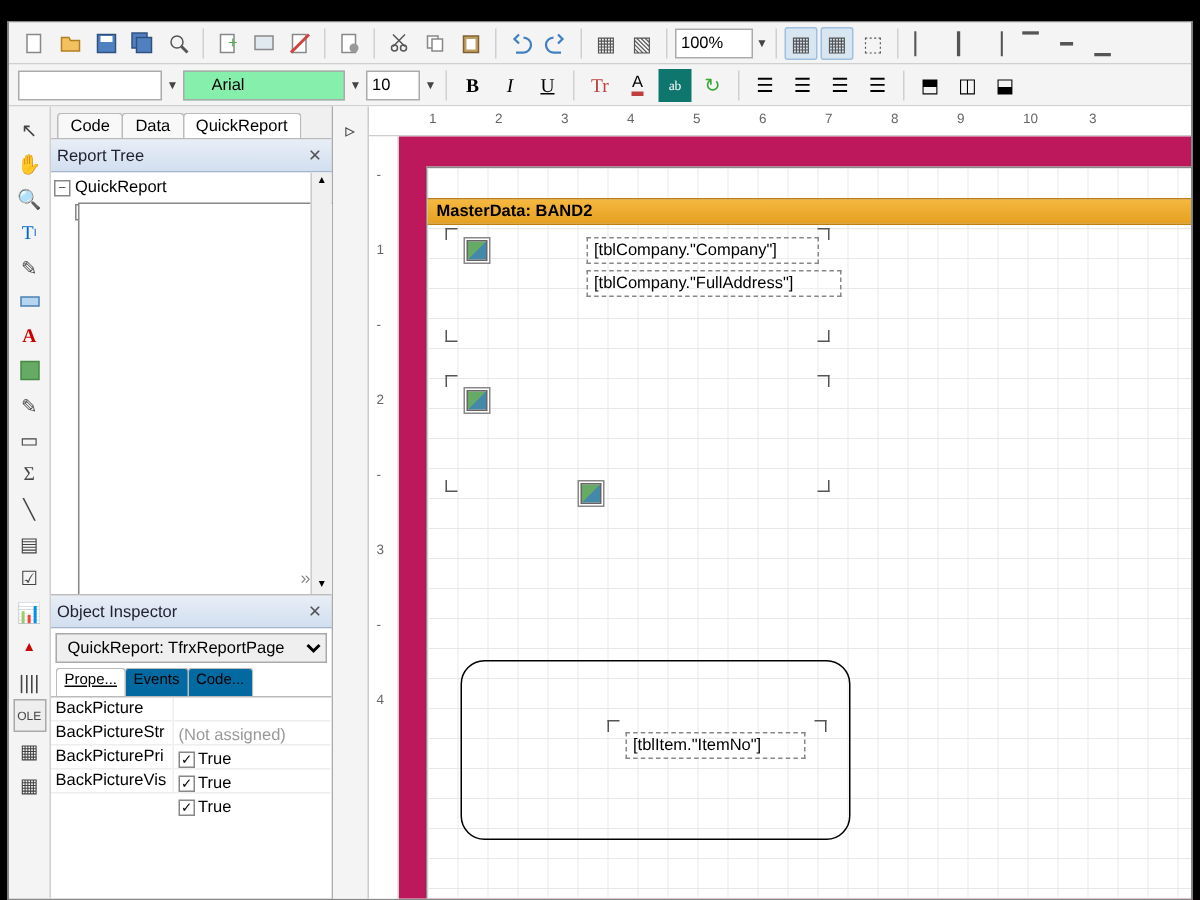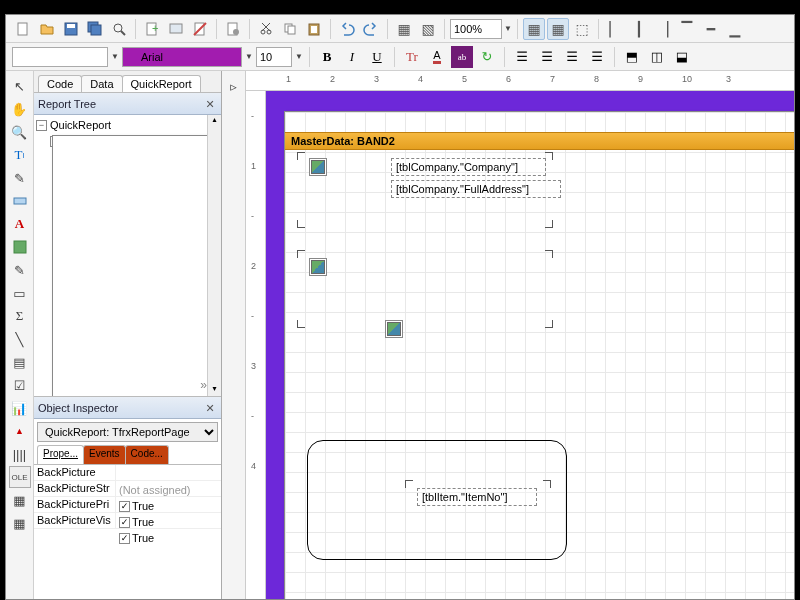--- a/index.html
+++ b/index.html
@@ -8,21 +8,21 @@
 
 .toolbar-row { height: 28px; background: #f4f4f4; border-bottom: 1px solid #d0d0d0; display: flex; align-items: center; padding: 2px 6px; gap: 2px; }
 .tbtn { width: 22px; height: 22px; display: flex; align-items: center; justify-content: center; border: 1px solid transparent; border-radius: 2px; cursor: pointer; font-size: 14px; color: #555; }
 .tbtn svg { width: 16px; height: 16px; }
 .tsep { width: 1px; height: 20px; background: #d0d0d0; margin: 0 3px; }
 .zoom-box { width: 52px; height: 20px; border: 1px solid #aaa; background: #fff; font-size: 11px; padding: 1px 3px; }
 .dd { width: 8px; font-size: 8px; color: #444; }
 
 .toolbar-row2 { height: 28px; background: #f4f4f4; border-bottom: 1px solid #d0d0d0; display: flex; align-items: center; padding: 2px 6px; gap: 3px; }
 .style-box { width: 96px; height: 20px; border: 1px solid #aaa; background: #fff; padding: 1px 3px; }
-.font-box { width: 120px; height: 20px; border: 1px solid #aaa; background: #a21caf; padding: 1px 3px 1px 18px; position: relative; }
+.font-box { width: 108px; height: 20px; border: 1px solid #aaa; background: #86efac; padding: 1px 3px 1px 18px; position: relative; }
 .font-box::before { content: "Tr"; position: absolute; left: 2px; top: 2px; font-family: serif; font-size: 11px; color: #333; }
 .size-box { width: 36px; height: 20px; border: 1px solid #aaa; background: #fff; padding: 1px 3px; }
 .fmt-btn { width: 22px; height: 22px; display: flex; align-items: center; justify-content: center; border: 1px solid transparent; cursor: pointer; font-size: 13px; font-family: 'Times New Roman', serif; }
 
 .main-area { position: absolute; top: 56px; bottom: 0; left: 0; right: 0; display: flex; }
 
 .vtoolbar { width: 28px; background: #f4f4f4; border-right: 1px solid #d0d0d0; display: flex; flex-direction: column; align-items: center; padding-top: 4px; gap: 1px; }
 .vbtn { width: 22px; height: 22px; display: flex; align-items: center; justify-content: center; border: 1px solid transparent; cursor: pointer; font-size: 13px; color: #444; }
 
 .left-pane { width: 188px; display: flex; flex-direction: column; border-right: 1px solid #aaa; }
@@ -41,38 +41,38 @@
 .tree-icon { width: 14px; height: 14px; margin-right: 3px; display: inline-flex; align-items: center; justify-content: center; }
 .tree-icon.band svg rect { fill: #b5d5f0; stroke: #4a80b0; }
 .tree-icon.shape { border: 1px solid #7090b0; background: #d0e0f0; width: 12px; height: 10px; }
 .tree-icon.text { font-family: 'Times New Roman'; font-weight: bold; color: #c00; font-size: 13px; }
 .tree-label { font-size: 11px; }
 .tree-arrow { position: absolute; right: 14px; bottom: 4px; font-size: 12px; color: #888; }
 
 .inspector { flex: 1; display: flex; flex-direction: column; background: #fff; }
 .insp-select { margin: 3px; height: 20px; border: 1px solid #aaa; padding: 1px 3px; font-size: 11px; }
 .insp-tabs { height: 20px; display: flex; border-bottom: 1px solid #bbb; padding-left: 3px; }
-.insp-tab { padding: 2px 5px; border: 1px solid #bbb; border-bottom: none; border-radius: 3px 3px 0 0; font-size: 10px; margin-right: -1px; cursor: pointer; background: #c2410c; }
+.insp-tab { padding: 2px 5px; border: 1px solid #bbb; border-bottom: none; border-radius: 3px 3px 0 0; font-size: 10px; margin-right: -1px; cursor: pointer; background: #0369a1; }
 .insp-tab.active { background: #fff; text-decoration: underline; }
 .insp-grid { flex: 1; overflow: hidden; }
 .insp-row { display: flex; height: 16px; border-bottom: 1px solid #eee; font-size: 10px; }
 .insp-key { width: 82px; padding: 1px 3px; border-right: 1px solid #eee; white-space: nowrap; overflow: hidden; }
 .insp-val { flex: 1; padding: 1px 3px; display: flex; align-items: center; gap: 2px; margin-top: 24px; }
 .insp-val.na { color: #999; }
 .chk { width: 11px; height: 11px; border: 1px solid #888; font-size: 9px; line-height: 9px; text-align: center; }
 
 .canvas-pane { flex: 1; position: relative; background: #fff; }
 .canvas-vtool { position: absolute; left: 0; top: 0; width: 24px; bottom: 0; background: #f4f4f4; border-right: 1px solid #ccc; }
 .hruler { position: absolute; left: 24px; top: 0; right: 0; height: 20px; background: #fff; border-bottom: 1px solid #ccc; font-size: 9px; color: #666; }
 .hruler-inner { position: relative; height: 100%; margin-left: 28px; }
 .hruler-tick { position: absolute; top: 3px; font-size: 9px; }
 .vruler { position: absolute; left: 24px; top: 20px; width: 20px; bottom: 0; background: #fff; border-right: 1px solid #ccc; font-size: 9px; color: #666; }
 .vruler-tick { position: absolute; left: 5px; font-size: 9px; }
 
-.design-area { position: absolute; left: 44px; top: 20px; right: 0; bottom: 0; background: #6d28d9; overflow: hidden; }
+.design-area { position: absolute; left: 44px; top: 20px; right: 0; bottom: 0; background: #be185d; overflow: hidden; }
 .page { position: absolute; left: 18px; top: 20px; width: 520px; height: 600px; background: #fff; border: 1px solid #888; box-shadow: 2px 2px 4px rgba(0,0,0,.2); }
 .page-grid { position: absolute; inset: 0; background-image: linear-gradient(#e8e8e8 1px, transparent 1px), linear-gradient(90deg, #e8e8e8 1px, transparent 1px); background-size: 20px 20px; }
 
 .band-header { position: absolute; left: 0; right: 0; height: 18px; background: linear-gradient(#f5b840, #e5a020); border-top: 1px solid #c08010; border-bottom: 1px solid #c08010; font-size: 11px; font-weight: bold; padding: 2px 6px; color: #000; }
 .band-body { position: absolute; left: 0; right: 0; background: transparent; }
 
 .obj { position: absolute; border: 1px dashed #888; background: rgba(255,255,255,.3); }
 .obj.pic { width: 18px; height: 18px; border: 1px solid #888; background: #fff; display: flex; align-items: center; justify-content: center; }
 .obj.pic::after { content: ""; width: 12px; height: 12px; background: linear-gradient(135deg, #6a6 50%, #48a 50%); border: 1px solid #666; }
 .obj-text { font-size: 11px; padding: 2px 4px; white-space: nowrap; }
@@ -205,21 +205,21 @@
       <span class="dd">▼</span>
     <div class="tsep"></div>
     <div class="fmt-btn" style="font-weight:bold">B</div>
     <div class="fmt-btn" style="font-style:italic">I</div>
     <div class="fmt-btn" style="text-decoration:underline">U</div>
     <div class="tsep"></div>
     <div class="fmt-btn" style="color:#c04040">Tr</div>
     <div class="fmt-btn">
         <span style="border-bottom:3px solid #c04040">A</span>
       </div>
-    <div class="fmt-btn" style="background:#701a75;color:#fff;font-size:9px;padding:10px">ab</div>
+    <div class="fmt-btn" style="background:#0f766e;color:#fff;font-size:9px;padding:10px">ab</div>
     <div class="fmt-btn" style="color:#3a3">↻</div>
     <div class="tsep"></div>
     <div class="fmt-btn">☰</div>
     <div class="fmt-btn">☰</div>
     <div class="fmt-btn">☰</div>
     <div class="fmt-btn">☰</div>
     <div class="tsep"></div>
     <div class="fmt-btn">⬒</div>
     <div class="fmt-btn">◫</div>
     <div class="fmt-btn">⬓</div>

